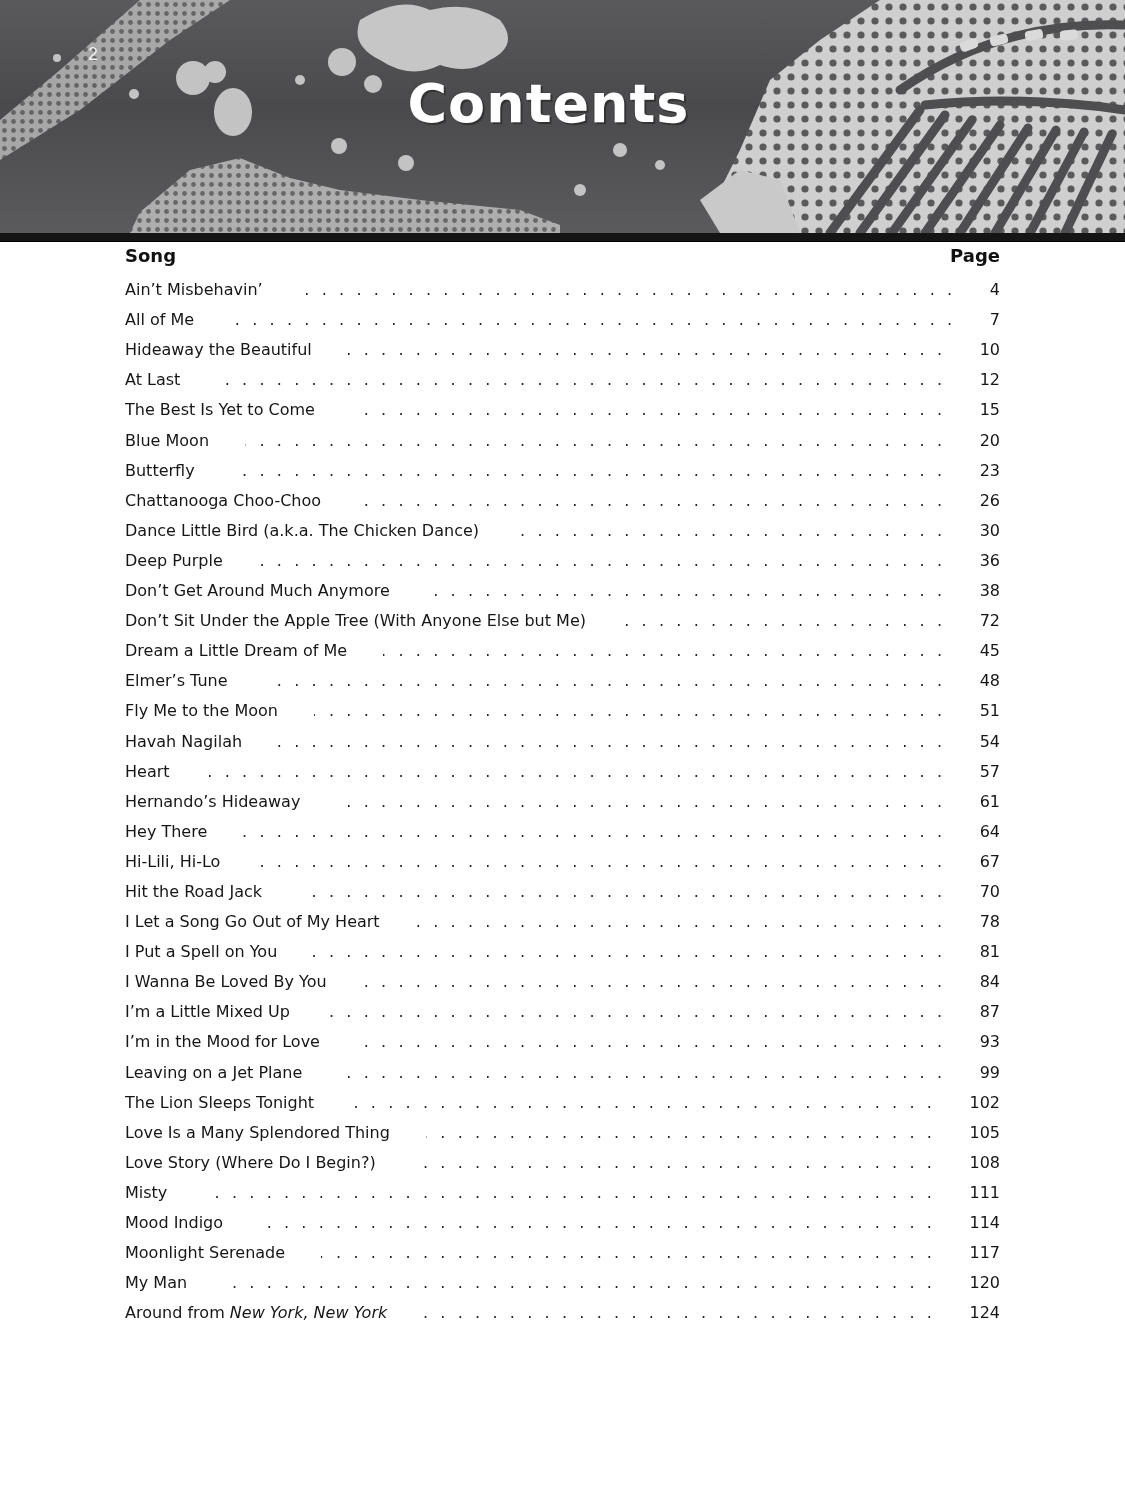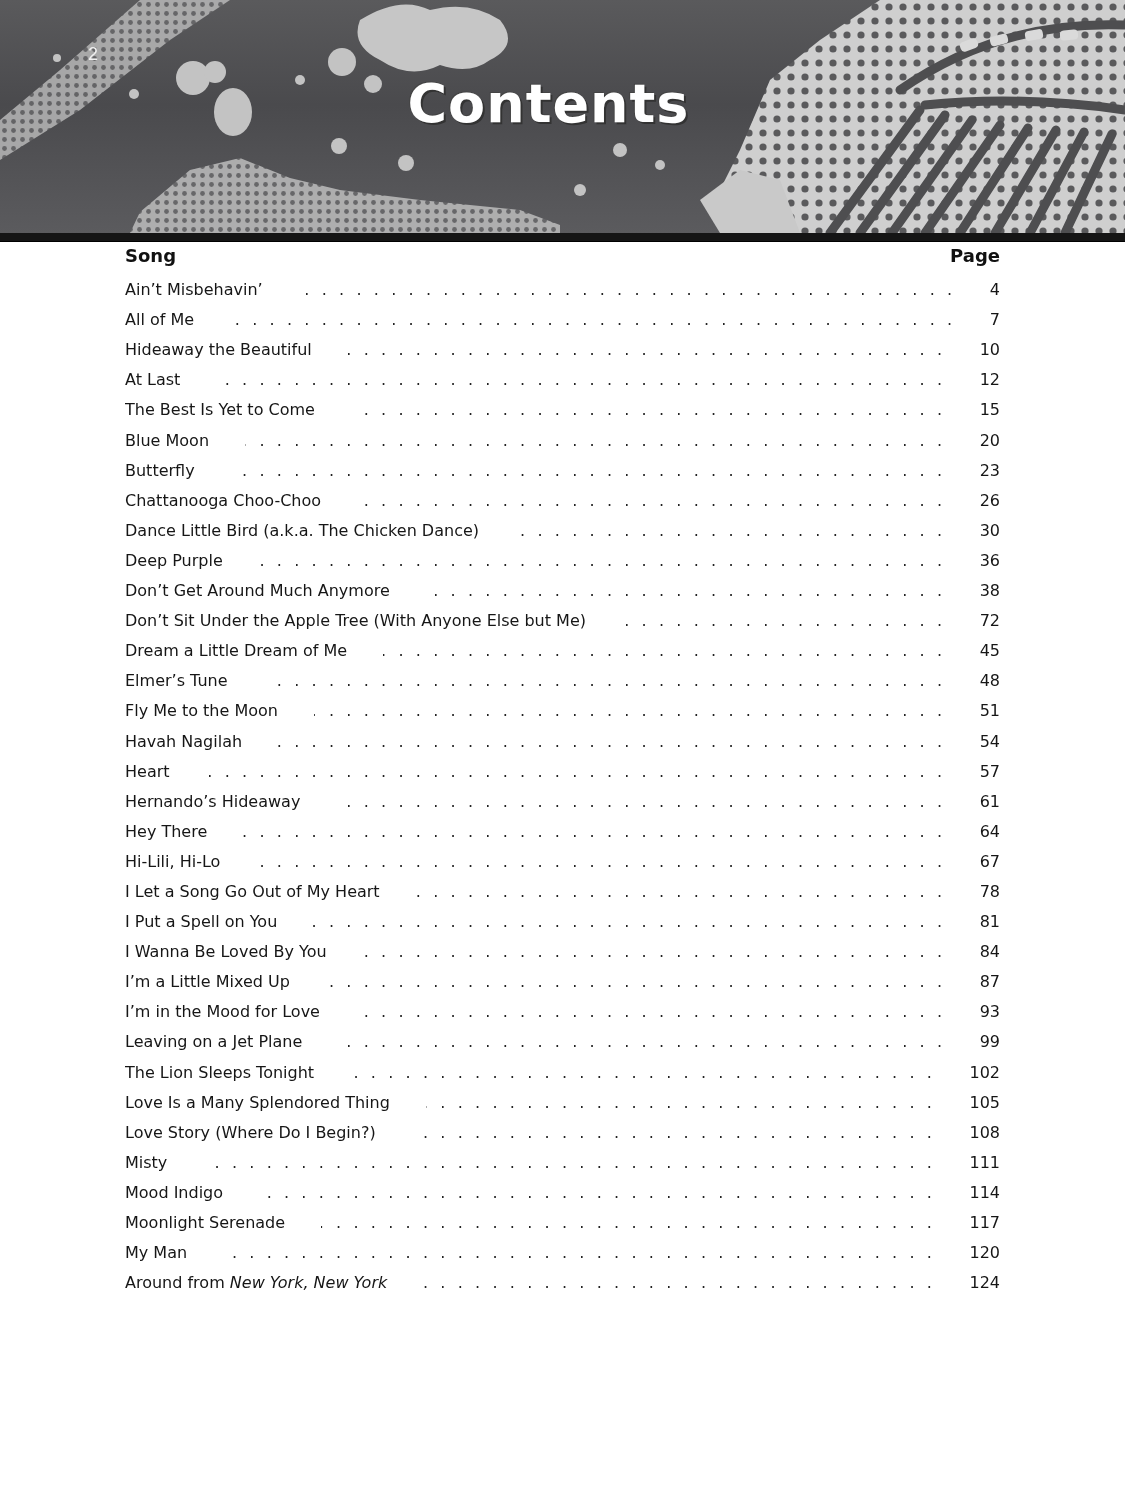--- a/index.html
+++ b/index.html
@@ -198,20 +198,25 @@
         <span class="toc-title">Hey There</span>
         <span class="toc-leader"></span>
         <span class="toc-page">64</span>
       </li>
     <li class="toc-row">
         <span class="toc-title">Hi-Lili, Hi-Lo</span>
         <span class="toc-leader"></span>
         <span class="toc-page">67</span>
       </li>
     <li class="toc-row">
+        <span class="toc-title">Hit the Road Jack</span>
+        <span class="toc-leader"></span>
+        <span class="toc-page">70</span>
+      </li>
+    <li class="toc-row">
         <span class="toc-title">I Let a Song Go Out of My Heart</span>
         <span class="toc-leader"></span>
         <span class="toc-page">78</span>
       </li>
     <li class="toc-row">
         <span class="toc-title">I Put a Spell on You</span>
         <span class="toc-leader"></span>
         <span class="toc-page">81</span>
       </li>
     <li class="toc-row">

